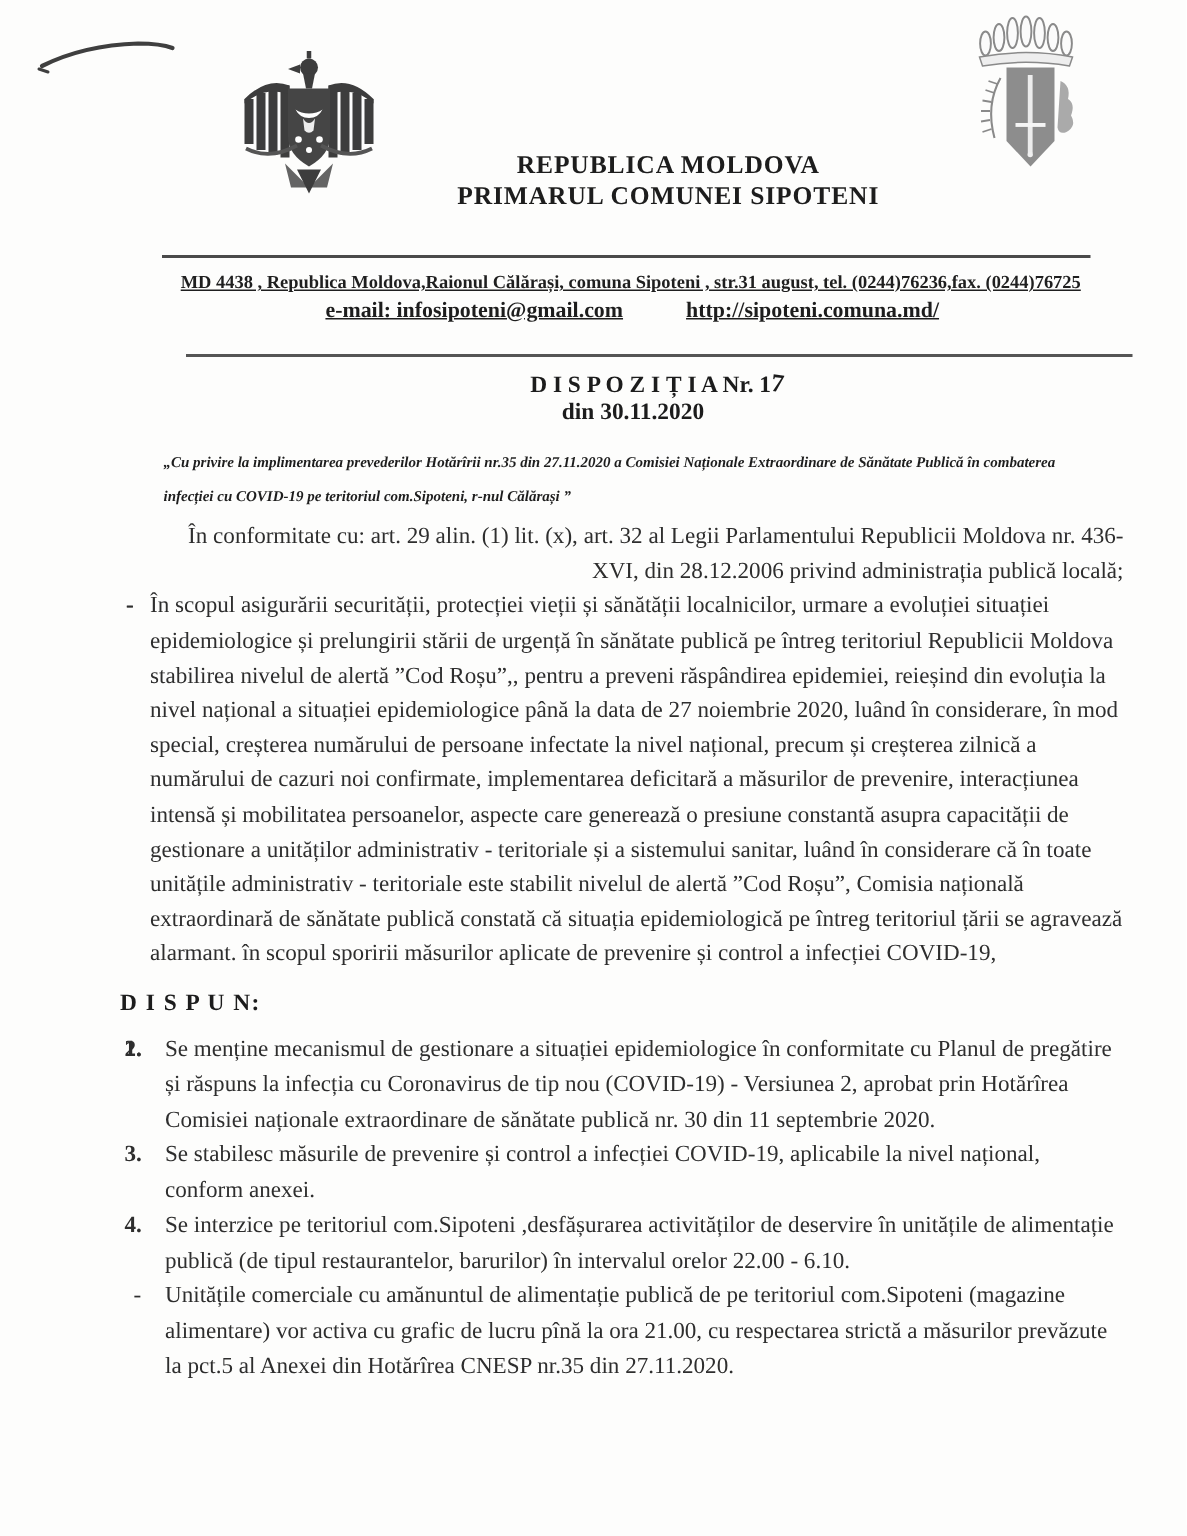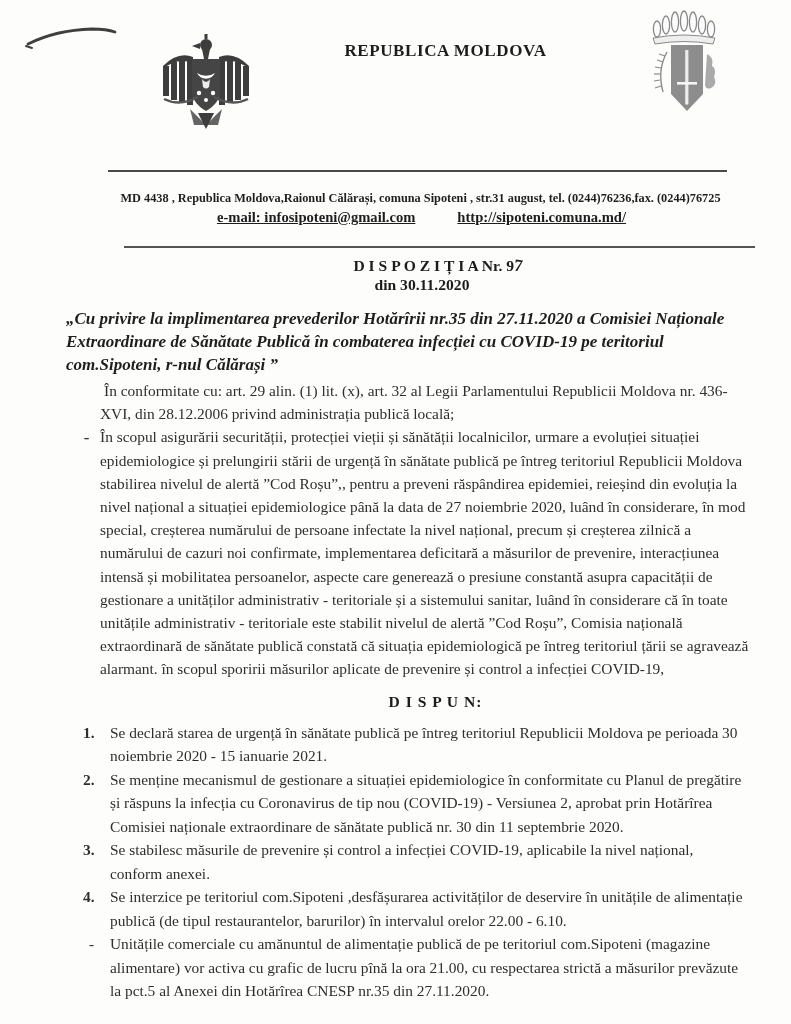--- a/index.html
+++ b/index.html
@@ -7,58 +7,58 @@
     position:relative; width:791px; height:1024px; margin:0 auto;
     background:#fdfdfc; overflow:hidden;
     font-family:"Liberation Serif", serif; color:#2e2e2e;
   }
   .pen-mark { position:absolute; left:22px; top:16px; }
 
   .letterhead { position:relative; height:156px; }
   .emblem-left  { position:absolute; left:150px; top:33px; }
   .emblem-right { position:absolute; left:641px; top:8px; }
   .letterhead-titles {
-    padding-top:40px; padding-left:100px; text-align:center;
+    padding-top:99px; padding-left:100px; text-align:center;
     font-weight:bold; font-size:17px; line-height:21px;
     letter-spacing:0.6px; color:#1d1d1d;
   }
   .rule1 { margin:14px 64px 0 108px; border:none; border-top:2px solid #4a4a4a; }
   .rule2 { margin:20px 36px 0 124px; border:none; border-top:2px solid #555; }
   .address {
-    margin-top:19px; padding-left:50px; text-align:center;
-    font-weight:bold; font-size:12.3px; color:#1f1f1f;
+    margin-top:9px; padding-left:50px; text-align:center;
+    font-weight:bold; font-size:12.3px; color:#1f1f1f;text-decoration:underline;
   }
   .contact {
     margin-top:3px; padding-left:52px; text-align:center;
     font-weight:bold; font-size:14.6px; color:#1d1d1d;
   }
   .contact .link { text-decoration:underline; }
   .contact .gap { display:inline-block; width:42px; }
 
   .doc-title {
     margin-top:8px; padding-left:85px; text-align:center;
     font-weight:bold; font-size:15.6px; color:#1c1c1c;
   }
   .doc-title .hand { display:inline-block; transform:rotate(7deg); font-size:17px; }
   .doc-date {
     margin-top:0; padding-left:53px; text-align:center;
     font-weight:bold; font-size:15.6px; color:#1c1c1c;
   }
   .subject {
-    margin:13px 58px 0 66px;
-    font-weight:bold; font-style:italic; font-size:17px; line-height:23px;
+    margin:13px 58px 0 109px;
+    font-weight:bold; font-style:italic; font-size:10px; line-height:23px;
     color:#1e1e1e;
   }
   .preamble { margin:3px 42px 0 100px; font-size:15.4px; line-height:23.2px; }
-  .preamble .intro { text-indent:4px; }
+  .preamble .intro { text-indent:4px;text-align:right; }
   .hang { position:relative; }
   .hang .marker { position:absolute; left:-16px; top:0; }
 
   .dispun-heading {
-    margin-top:12px; padding-left:80px; text-align:center;
+    margin-top:12px; padding-left:80px; 
     font-weight:bold; font-size:15.6px; letter-spacing:1px; color:#1c1c1c;
   }
   .items { margin:10px 42px 0 110px; font-size:15.4px; line-height:23.5px; }
   .item { position:relative; }
   .item .num { position:absolute; left:-27px; top:0; font-weight:bold; }
   .item.dash .num { font-weight:normal; left:-21px; }
 </style>
 </head>
 <body>
 
@@ -122,55 +122,55 @@
           <path d="M20,60 l-6,-1"></path>
         <path d="M19,66 l-6,0"></path>
           <path d="M19,72 l-6,1"></path>
           <path d="M20,78 l-6,2"></path>
       </g>
       <path d="M66,46 q7,3 5,12 q5,3 2,11 q4,7 -3,11 q-5,2 -6,-3 Z" fill="#9b9b9b" opacity="0.85"></path>
     </svg>
 
     <div class="letterhead-titles">
       <div>REPUBLICA  MOLDOVA</div>
+      <div>PRIMARUL COMUNEI  SIPOTENI</div>
     </div>
   </div>
 
   <hr class="rule1">
 
   <div class="address">MD 4438 , Republica Moldova,Raionul Călărași, comuna Sipoteni , str.31 august, tel. (0244)76236,fax. (0244)76725</div>
 
   <div class="contact">
     <span class="link">e-mail: infosipoteni@gmail.com</span><span class="gap"></span><span class="link">http://sipoteni.comuna.md/</span>
   </div>
 
   <hr class="rule2">
 
-  <div class="doc-title"><span>D I S P O Z I Ț I A Nr. 9</span><span class="hand">7</span></div>
+  <div class="doc-title"><span>D I S P O Z I Ț I A Nr. 1</span><span class="hand">7</span></div>
   <div class="doc-date">din 30.11.2020</div>
 
   <div class="subject">„Cu privire la implimentarea prevederilor Hotărîrii nr.35  din 27.11.2020 a Comisiei Naționale Extraordinare de Sănătate Publică în combaterea infecției cu COVID-19 pe teritoriul com.Sipoteni, r-nul Călărași  ”</div>
 
   <div class="preamble">
     <div class="intro">În conformitate cu: art. 29 alin. (1) lit. (x), art. 32 al Legii Parlamentului Republicii Moldova nr. 436-XVI, din 28.12.2006 privind administrația publică locală;</div>
     <div class="hang">
       <span class="marker">-</span>
     </div>
     <div class="hang">
       <span class="marker">-</span>
       <span>În scopul asigurării securității, protecției vieții și sănătății localnicilor, urmare a evoluției situației epidemiologice și prelungirii stării de urgență în sănătate publică pe întreg teritoriul Republicii Moldova stabilirea nivelul de alertă ”Cod Roșu”,, pentru a preveni răspândirea epidemiei, reieșind din evoluția la nivel național a situației epidemiologice până la data de 27 noiembrie 2020, luând în considerare, în mod special, creșterea numărului de persoane infectate la nivel național, precum și creșterea zilnică a numărului de cazuri noi confirmate, implementarea deficitară a măsurilor de prevenire, interacțiunea intensă și mobilitatea persoanelor, aspecte care generează o presiune constantă asupra capacității de gestionare a unităților administrativ - teritoriale și a sistemului sanitar, luând în considerare că în toate unitățile administrativ - teritoriale este stabilit nivelul de alertă ”Cod Roșu”, Comisia națională extraordinară de sănătate publică constată că situația epidemiologică pe întreg teritoriul țării se agravează alarmant. în scopul sporirii măsurilor aplicate de prevenire și control a infecției COVID-19,</span>
     </div>
   </div>
 
   <div class="dispun-heading">D I S P U N:</div>
 
   <div class="items">
     <div class="item">
       <span class="num">1.</span>
-      <span>Se declară starea de urgență în sănătate publică pe întreg teritoriul Republicii Moldova pe perioada 30 noiembrie 2020 - 15 ianuarie 2021.</span>
     </div>
     <div class="item">
       <span class="num">2.</span>
       <span>Se menține mecanismul de gestionare a situației epidemiologice în conformitate cu Planul de pregătire și răspuns la infecția cu Coronavirus de tip nou (COVID-19) - Versiunea 2, aprobat prin Hotărîrea Comisiei naționale extraordinare de sănătate publică nr. 30 din 11 septembrie 2020.</span>
     </div>
     <div class="item">
       <span class="num">3.</span>
       <span>Se stabilesc măsurile de prevenire și control a infecției COVID-19, aplicabile la nivel național, conform anexei.</span>
     </div>
     <div class="item">

